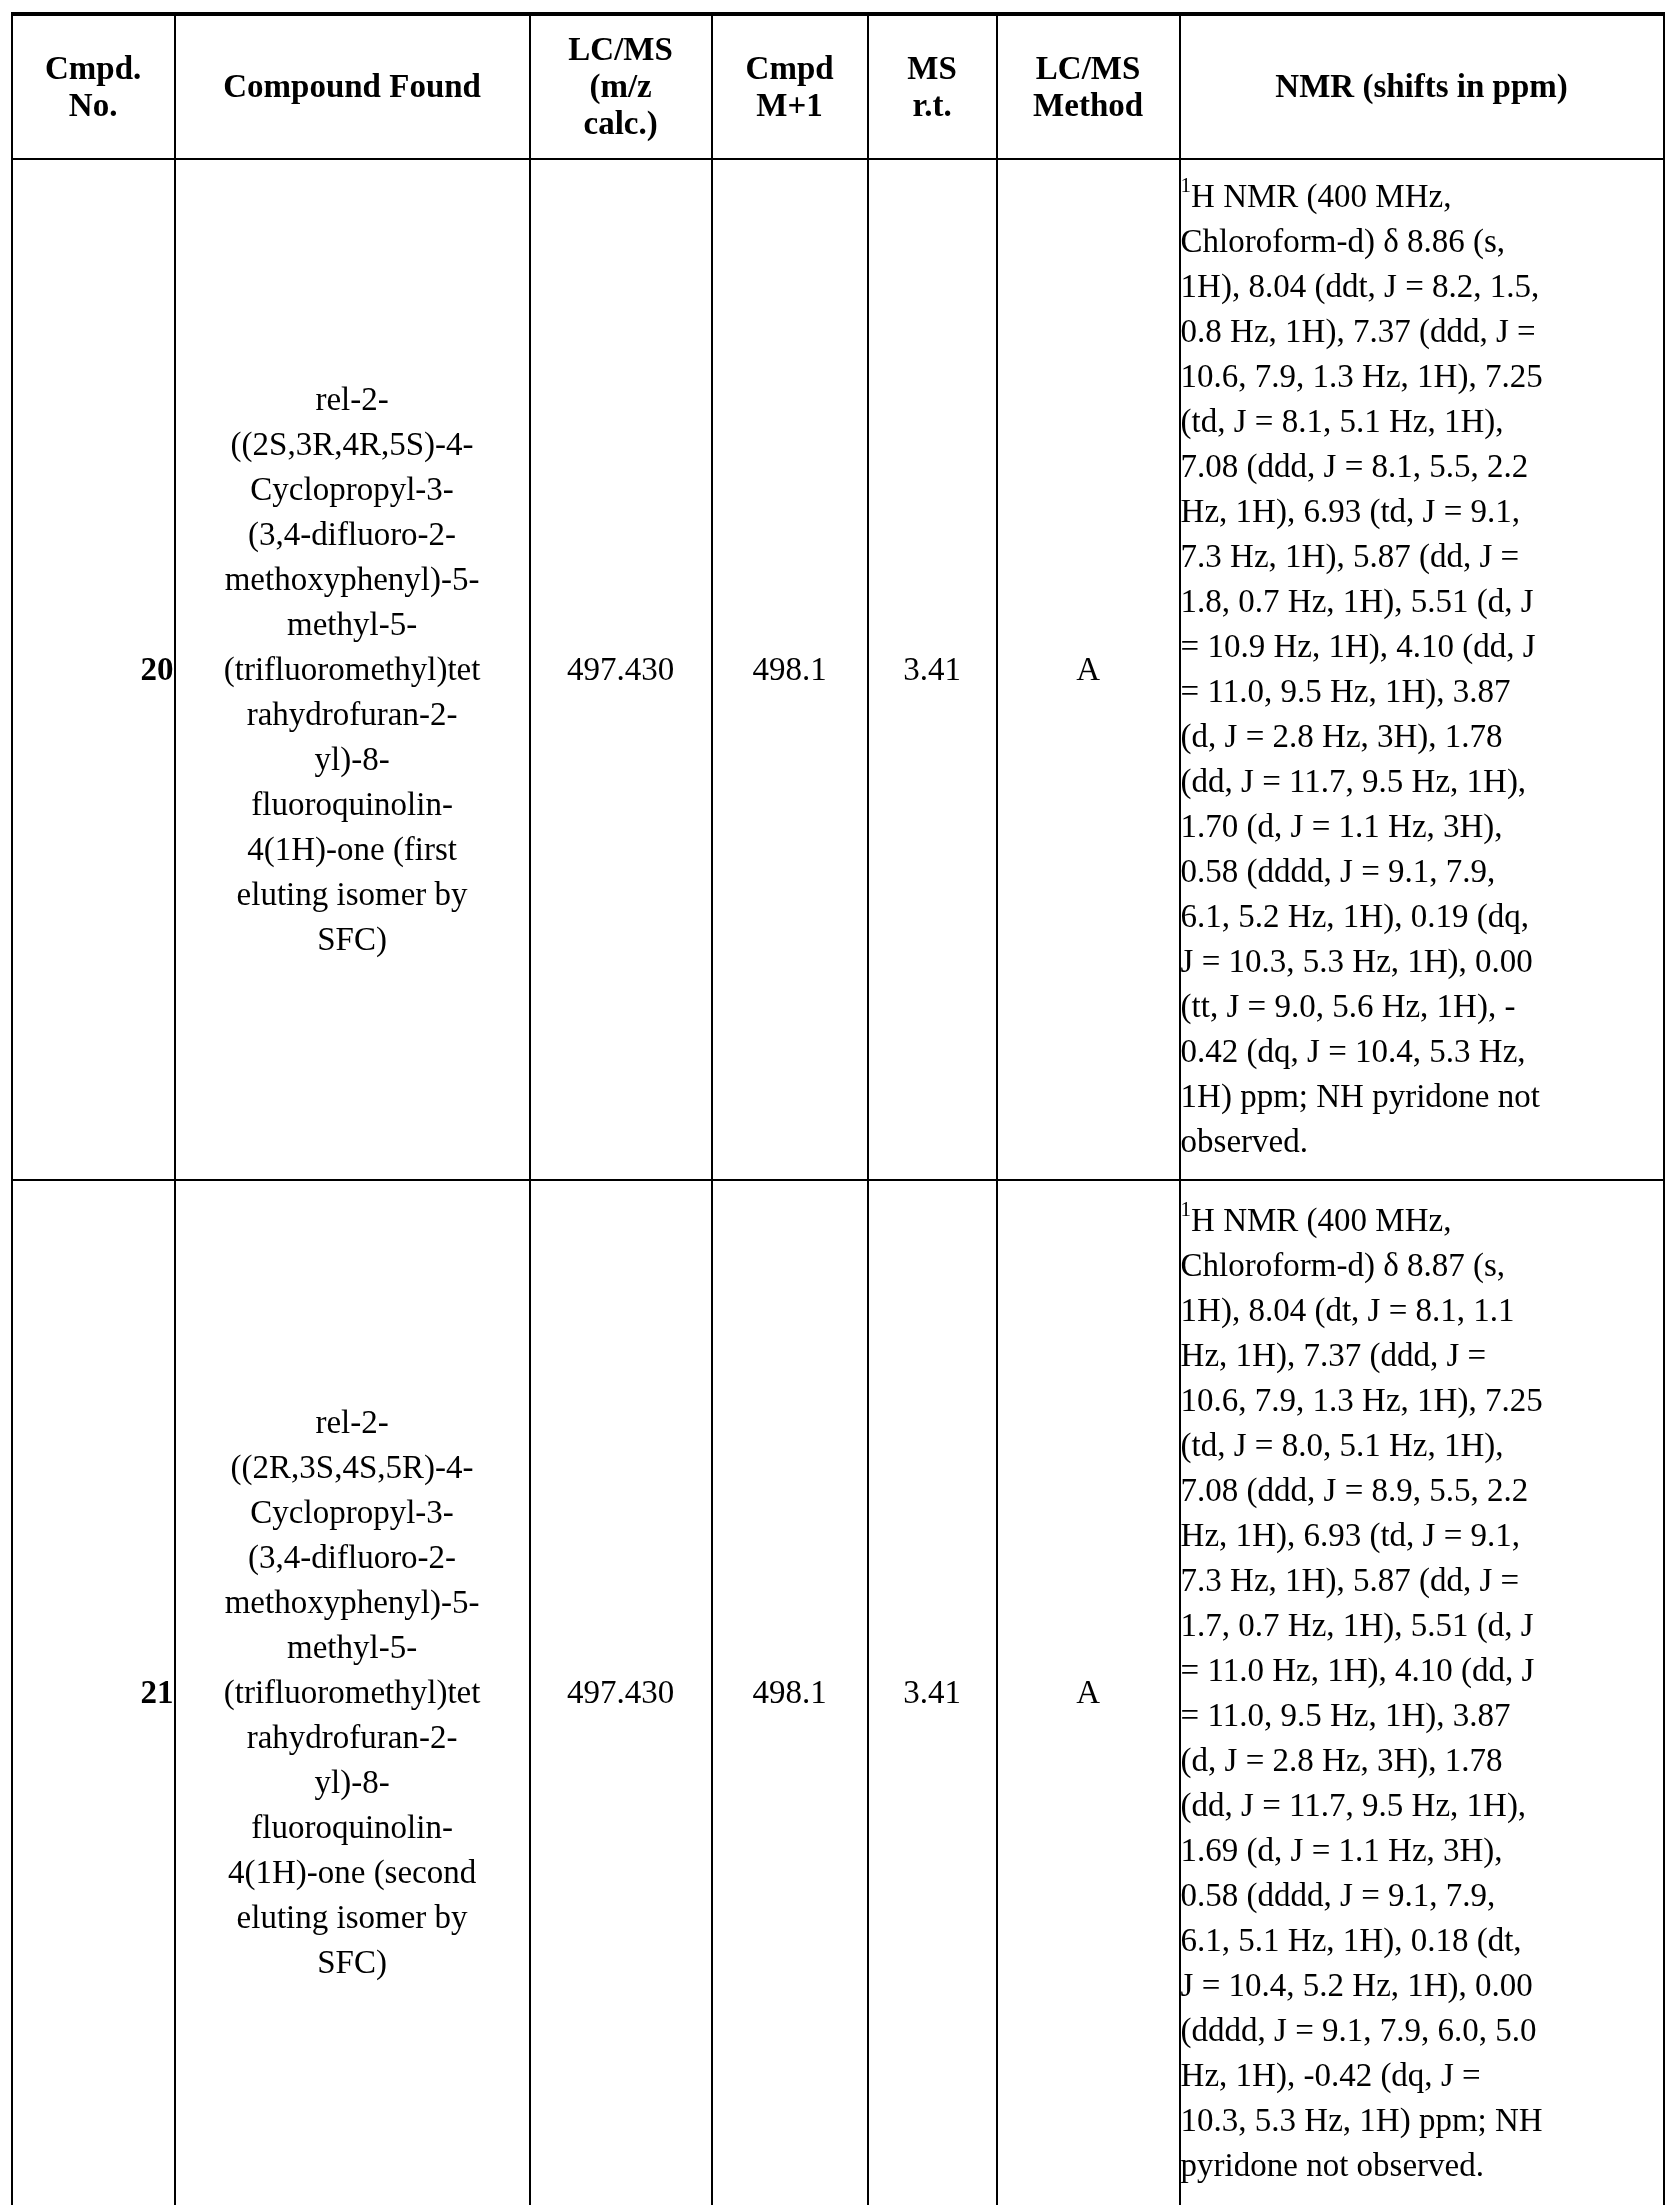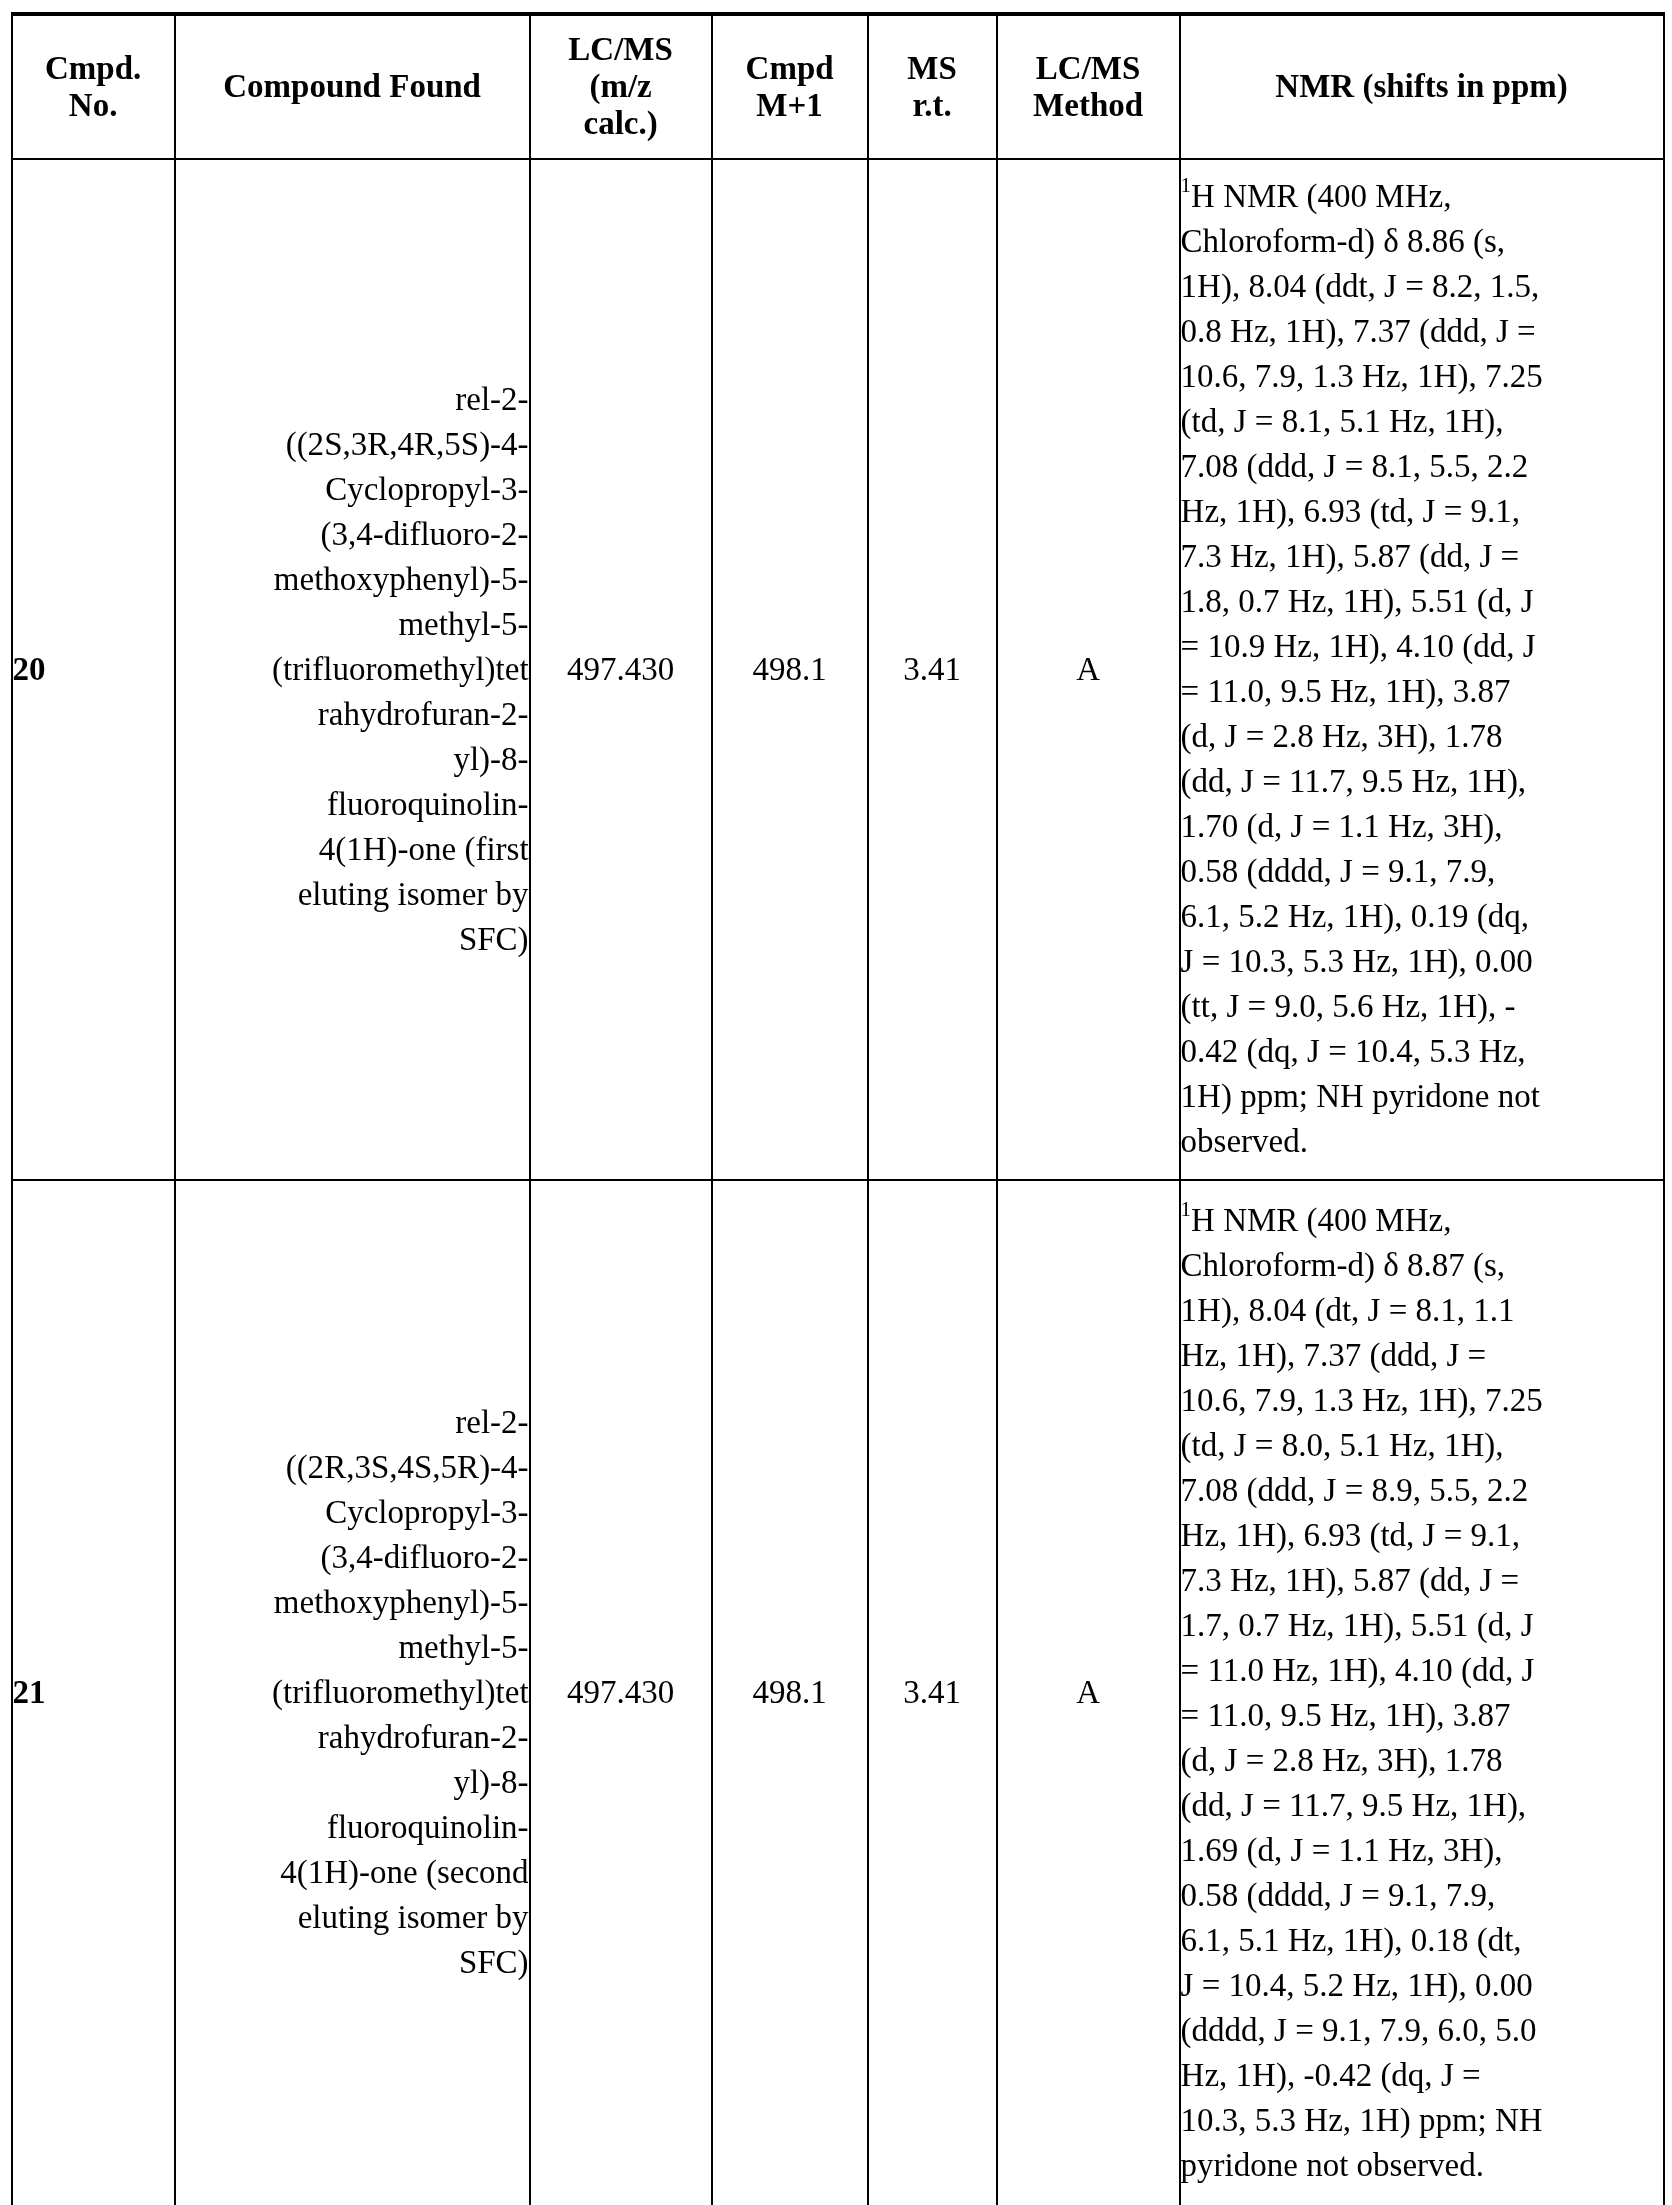--- a/index.html
+++ b/index.html
@@ -39,25 +39,25 @@
       line-height: 37px;
       text-align: center;
     }
     tbody tr.row-20 { height: 1021px; }
     tbody tr.row-21 { height: 1027px; }
     tbody td {
       font-size: 33px;
       line-height: 45px;
     }
     td.c-no {
-      text-align: left;
+      text-align: right;
       font-weight: bold;
     }
     td.c-name {
-      text-align: right;
+      text-align: center;
       padding-left: 19px;
       padding-right: 5.8px;
       word-break: break-all;
     }
     td.c-num { text-align: center; margin-top: 33px; }
     td.c-nmr {
       text-align: left;
       padding-left: 21px;
       padding-right: 7.7px;
       vertical-align: top;

